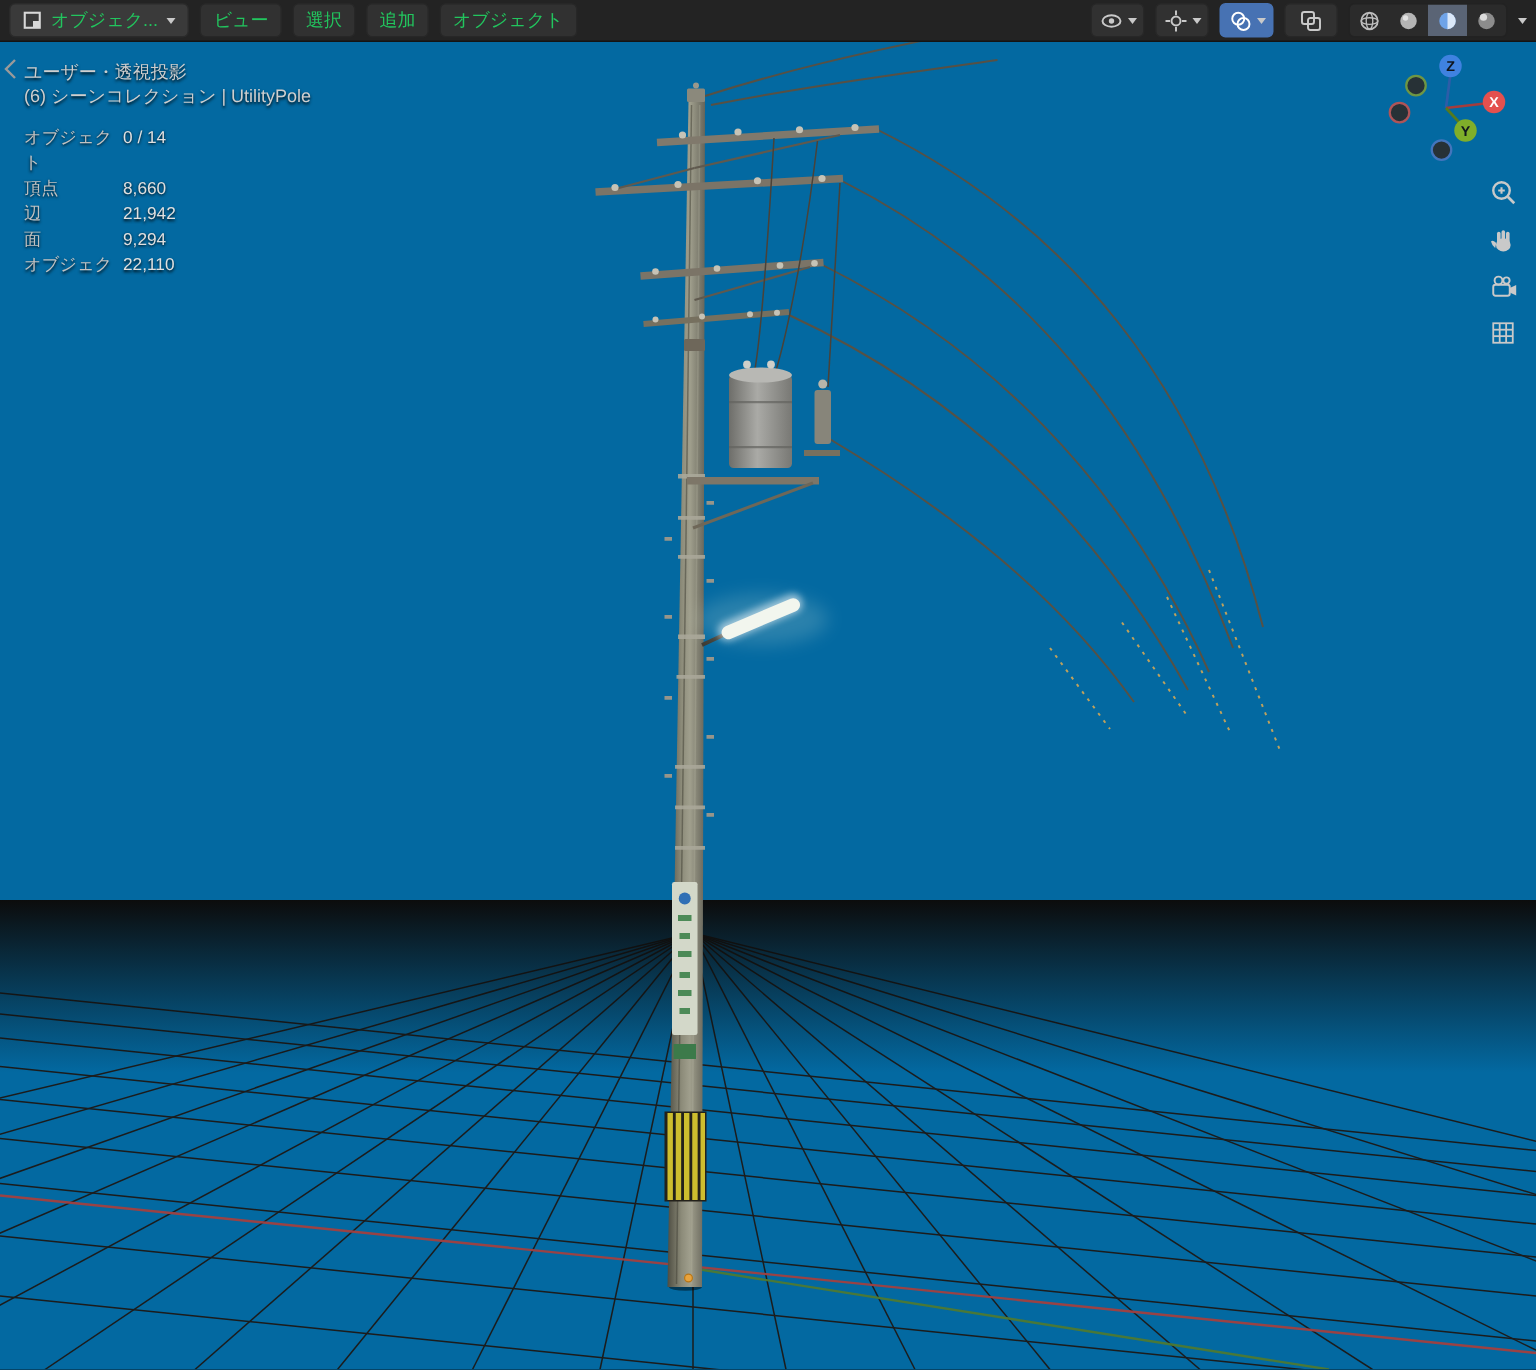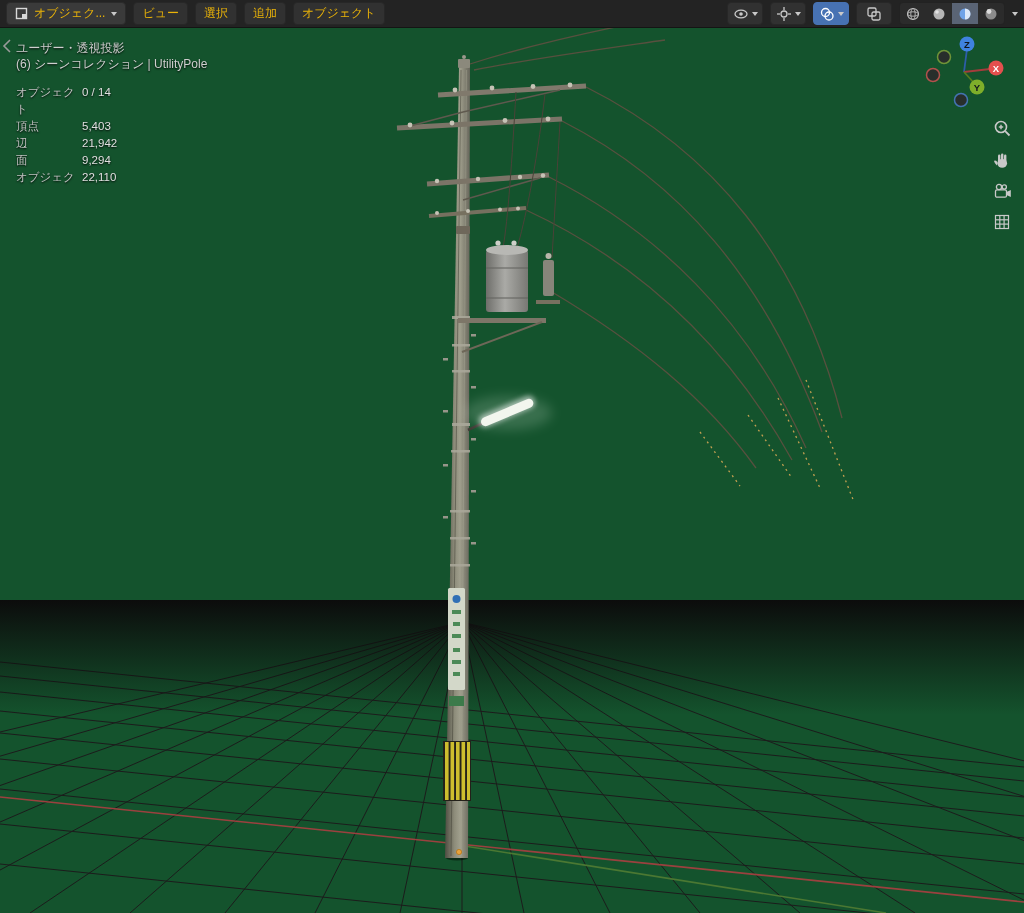--- a/index.html
+++ b/index.html
@@ -3,34 +3,34 @@
 <meta charset="utf-8">
 <style>
   html,body{margin:0;padding:0}
   body{width:1024px;height:913px;background:#0c0c0c;overflow:hidden;position:relative;
        font-family:"Liberation Sans","DejaVu Sans",sans-serif;color:#d6d6d6;}
 
   
   .header{position:absolute;top:0;left:0;right:0;height:27px;background:#232323;
           border-bottom:1px solid #141414;display:flex;align-items:center;padding:0 6px;gap:7px;z-index:10}
   .hbtn{height:21px;display:flex;align-items:center;gap:6px;background:#3a3a3a;border:1px solid #2a2a2a;
-        border-radius:4px;padding:0 8px;font-size:12px;color:#eab308;white-space:nowrap;cursor:default}
+        border-radius:4px;padding:0 8px;font-size:12px;color:#22c55e;white-space:nowrap;cursor:default}
   .menu{background:#313131;border-color:#272727}
   .chev{width:0;height:0;border-left:3.5px solid transparent;border-right:3.5px solid transparent;
         border-top:4px solid #c9c9c9;flex:none}
   .spacer{flex:1}
   .iconbtn{height:21px;min-width:26px;display:flex;align-items:center;justify-content:center;gap:3px;
         background:#313131;border:1px solid #272727;border-radius:4px;padding:0 4px}
   .iconbtn.active{background:#4772b3;border-color:#4772b3}
   .seg{display:flex;background:#2b2b2b;border:1px solid #222;border-radius:4px;overflow:hidden}
   .segbtn{width:26px;height:21px;display:flex;align-items:center;justify-content:center}
   .segbtn.active{background:#5a6475}
 
   
-  .viewport{position:absolute;top:27px;left:0;right:0;bottom:0;background:#14532d;overflow:hidden}
+  .viewport{position:absolute;top:27px;left:0;right:0;bottom:0;background:#0369a1;overflow:hidden}
   .scene{position:absolute;inset:0}
   .overlay{position:absolute;left:16px;top:13px;font-size:12px;line-height:16px;color:#cfcfcf;
            text-shadow:0 1px 2px rgba(0,0,0,.95);z-index:5}
   .stats{margin-top:12px;font-size:11.5px;line-height:17px}
   .srow{display:flex}
   .srow .sl{width:66px;color:#c2c2c2}
   .srow .sv{color:#e0e0e0}
   .sidebar-arrow{position:absolute;left:2px;top:12px;z-index:6}
   .navgizmo{position:absolute;right:10px;top:6px;z-index:6;font-family:"Liberation Sans",sans-serif}
   .vtool{position:absolute;right:9px;z-index:6;width:26px;height:26px;display:flex;
@@ -325,21 +325,21 @@
   <div class="overlay">
     <div>ユーザー・透視投影</div>
     <div class="line2">(6) シーンコレクション | UtilityPole</div>
     <div class="stats">
       <div class="srow">
         <span class="sl">オブジェクト</span>
         <span class="sv">0 / 14</span>
       </div>
       <div class="srow">
         <span class="sl">頂点</span>
-        <span class="sv">5,403</span>
+        <span class="sv">8,660</span>
       </div>
       <div class="srow">
         <span class="sl">辺</span>
         <span class="sv">21,942</span>
       </div>
       <div class="srow">
         <span class="sl">面</span>
         <span class="sv">9,294</span>
       </div>
       <div class="srow">

